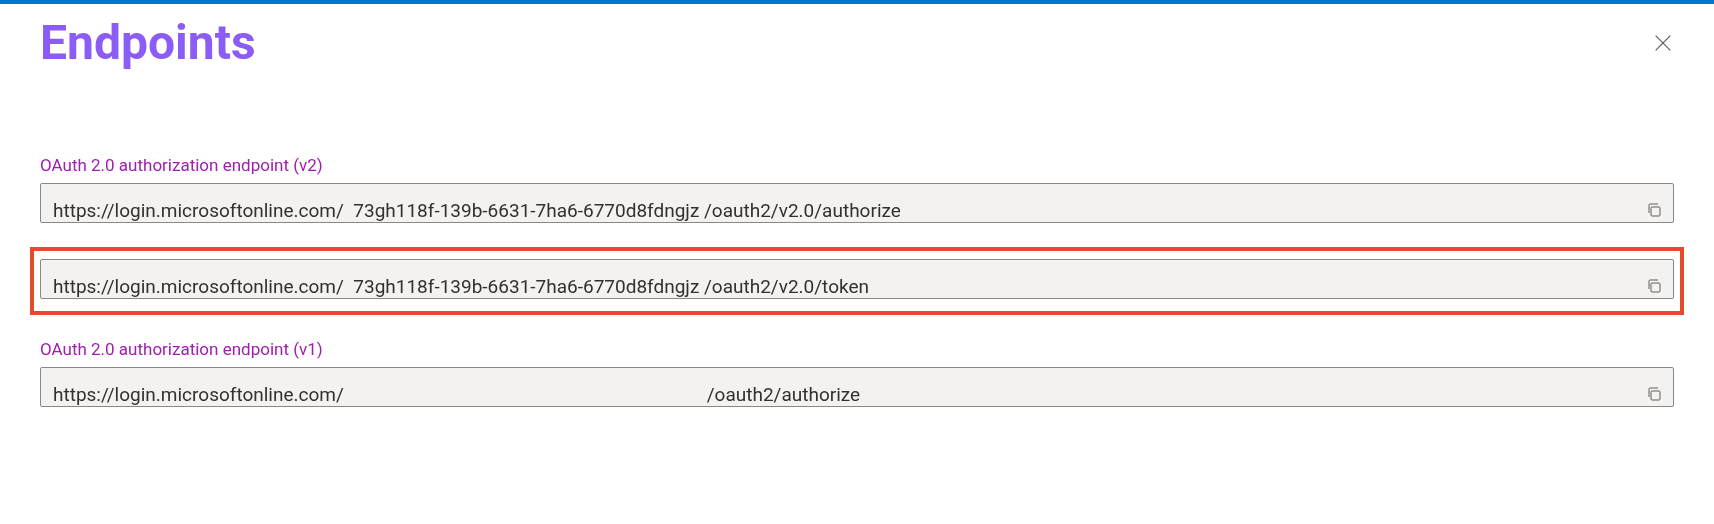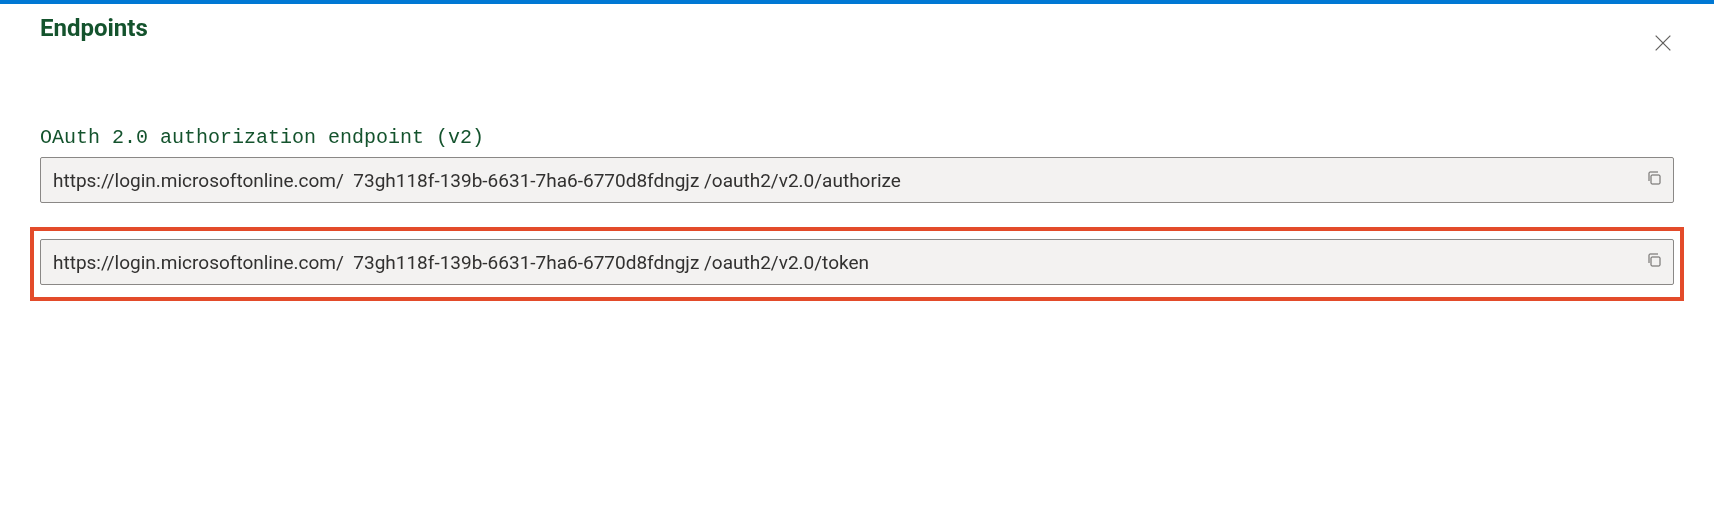--- a/index.html
+++ b/index.html
@@ -8,24 +8,24 @@
       font-family: "Segoe UI", -apple-system, BlinkMacSystemFont, Roboto, sans-serif;
       background: #ffffff;
       border-top: 4px solid #0078d4;
       color: #323130;
     }
     .panel {
       padding: 10px 40px 40px 40px;
       position: relative;
     }
     .panel-title {
-      font-size: 24px;
+      font-size: 48px;
       font-weight: 700;
       margin: 0;
-      color: #14532d;
+      color: #8b5cf6;
     }
     .close-btn {
       position: absolute;
       top: 28px;
       right: 40px;
       cursor: pointer;
       color: #605e5c;
       display: flex;
       align-items: center;
       justify-content: center;
@@ -35,33 +35,32 @@
     .field-row { margin-bottom: 24px; padding: 4px 0; }
     .field-row.highlight {
       outline: 4px solid #e34b2a;
       outline-offset: 0;
       padding: 8px 6px 12px 6px;
       margin-left: -6px;
       margin-right: -6px;
       margin-bottom: 24px;
     }
     .field-label {
-      font-size: 20px;
+      font-size: 17px;
       font-weight: 400;
-      color: #14532d;
+      color: #a21caf;
       margin-bottom: 8px;
-      font-family: Liberation Mono, monospace;
     }
     .input-wrap {
       display: flex;
-      align-items: center;
+      align-items: flex-end;
       border: 1px solid #8a8886;
       border-radius: 2px;
       background: #f3f2f1;
-      height: 46px;
+      height: 40px;
     }
     .input-wrap input {
       flex: 1;
       border: none;
       background: transparent;
       padding: 0 12px;
       font-size: 19px;
       font-family: inherit;
       color: #323130;
       outline: none;
@@ -116,15 +115,29 @@
           <span>
             <svg viewBox="0 0 16 16" fill="none" stroke="currentColor" stroke-width="1">
               <rect x="5" y="5" width="9" height="9" rx="1"></rect>
               <path d="M3 11 V3 a1 1 0 0 1 1-1 h8"></path>
             </svg>
           </span>
         </div>
       </div>
     </div>
 
+    <div class="field-row">
+      <div class="field-label">OAuth 2.0 authorization endpoint (v1)</div>
+      <div class="input-wrap">
+        <input type="text" readonly="" value="https://login.microsoftonline.com/                                                                             /oauth2/authorize" style="">
+        <div class="copy-btn">
+          <span>
+            <svg viewBox="0 0 16 16" fill="none" stroke="currentColor" stroke-width="1">
+              <rect x="5" y="5" width="9" height="9" rx="1"></rect>
+              <path d="M3 11 V3 a1 1 0 0 1 1-1 h8"></path>
+            </svg>
+          </span>
+        </div>
+      </div>
+    </div>
 
   </div>
 </div>
 
 </body></html>

